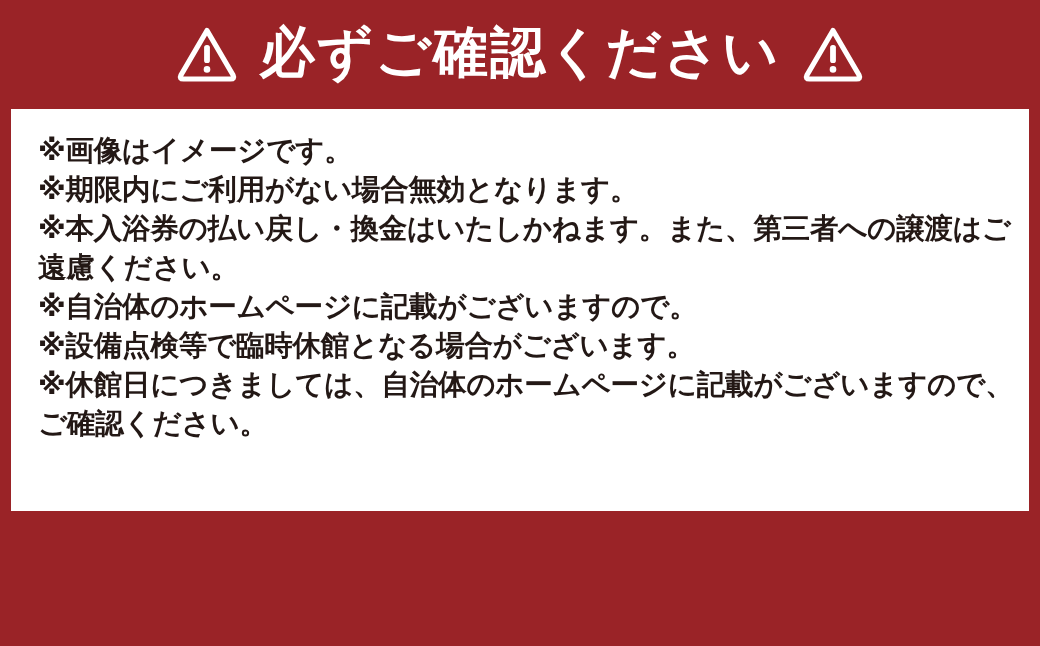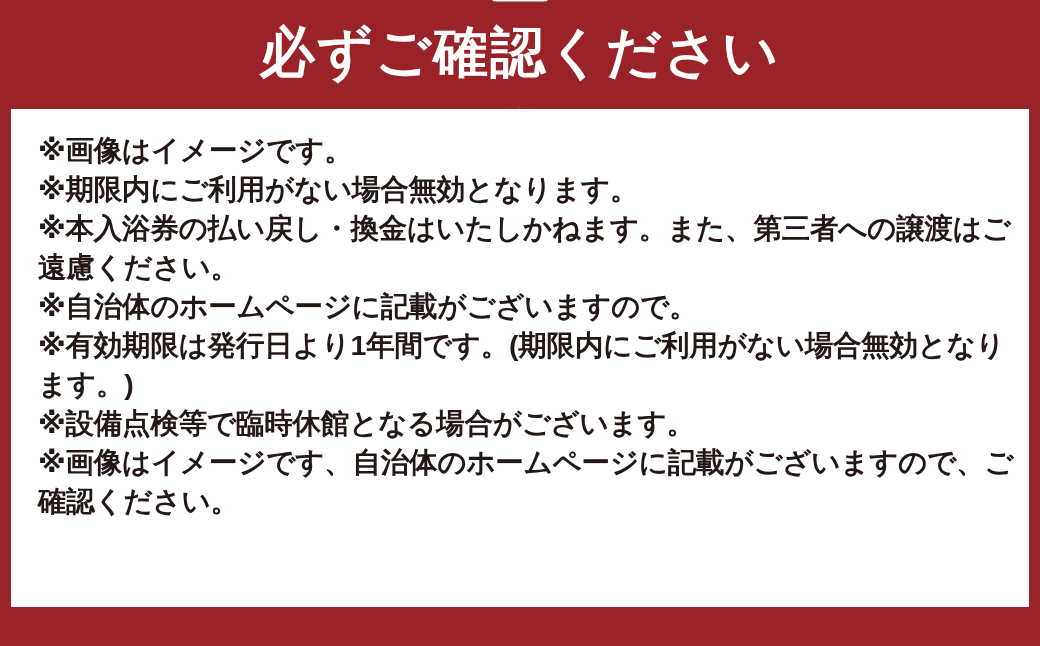--- a/index.html
+++ b/index.html
@@ -22,21 +22,20 @@
 
   
   .notice-header {
     height: 108px;
     display: flex;
     align-items: center;
     justify-content: center;
     gap: 22px;
     background: #9a2327;
     box-sizing: border-box;
-    flex-direction: column;
   }
 
   .warn-icon {
     width: 62px;
     height: 58px;
     flex: 0 0 auto;
     display: block;
   }
 
   .notice-header-title {
@@ -48,21 +47,21 @@
     white-space: nowrap;
     padding-bottom: 4px;
   }
 
   
   .notice-body {
     position: absolute;
     left: 11px;
     top: 109px;
     width: 1018px;
-    height: 498px;
+    height: 402px;
     background: #ffffff;
     box-sizing: border-box;
     padding: 22px 8px 0 27px;
     overflow: hidden;
   }
 
   .notice-list {
     margin: 0;
     padding: 0;
     list-style: none;
@@ -104,20 +103,19 @@
       </svg>
     </span>
   </div>
 
   <div class="notice-body">
     <ul class="notice-list">
       <li class="notice-item">※画像はイメージです。</li>
       <li class="notice-item">※期限内にご利用がない場合無効となります。</li>
       <li class="notice-item">※本入浴券の払い戻し・換金はいたしかねます。また、第三者への譲渡はご遠慮ください。</li>
       <li class="notice-item">※自治体のホームページに記載がございますので。</li>
-      <li class="notice-item">※有効期限は発行日より1年間です。(期限内にご利用がない場合無効となります。)</li>
       <li class="notice-item">※設備点検等で臨時休館となる場合がございます。</li>
-      <li class="notice-item">※画像はイメージです、自治体のホームページに記載がございますので、ご確認ください。</li>
+      <li class="notice-item">※休館日につきましては、自治体のホームページに記載がございますので、ご確認ください。</li>
 
     </ul>
   </div>
 
 </div>
 
 </body></html>

